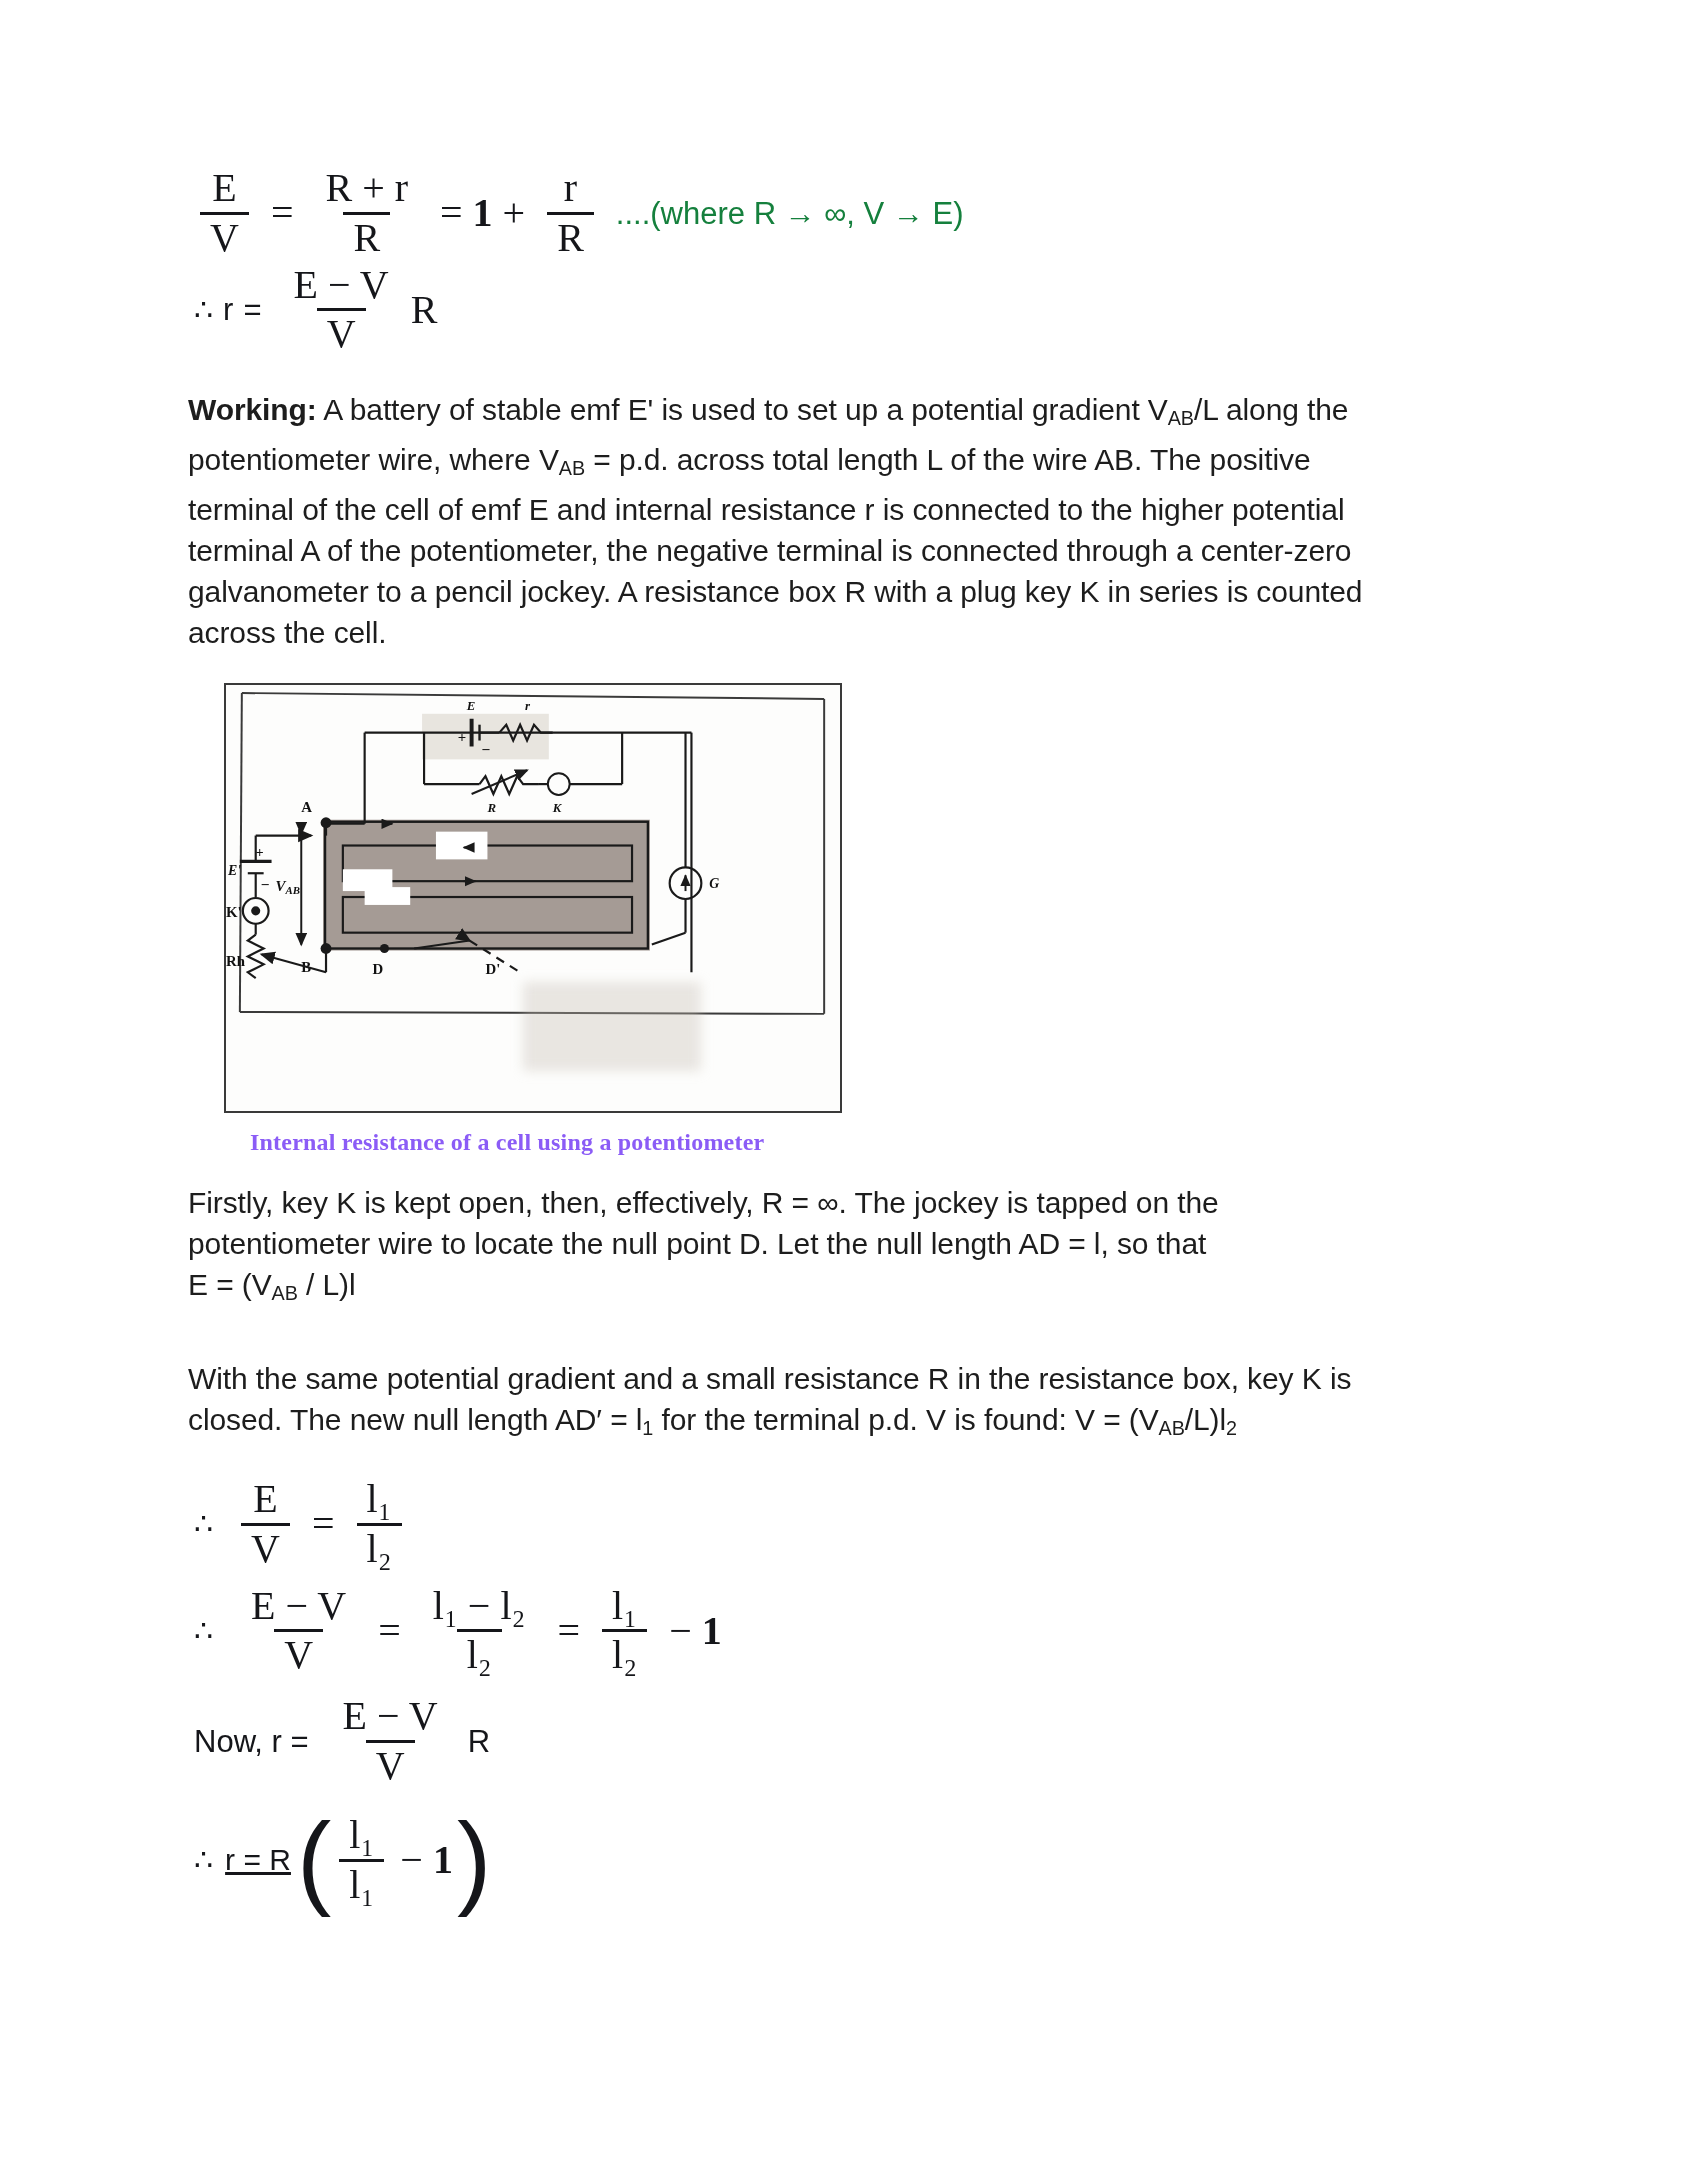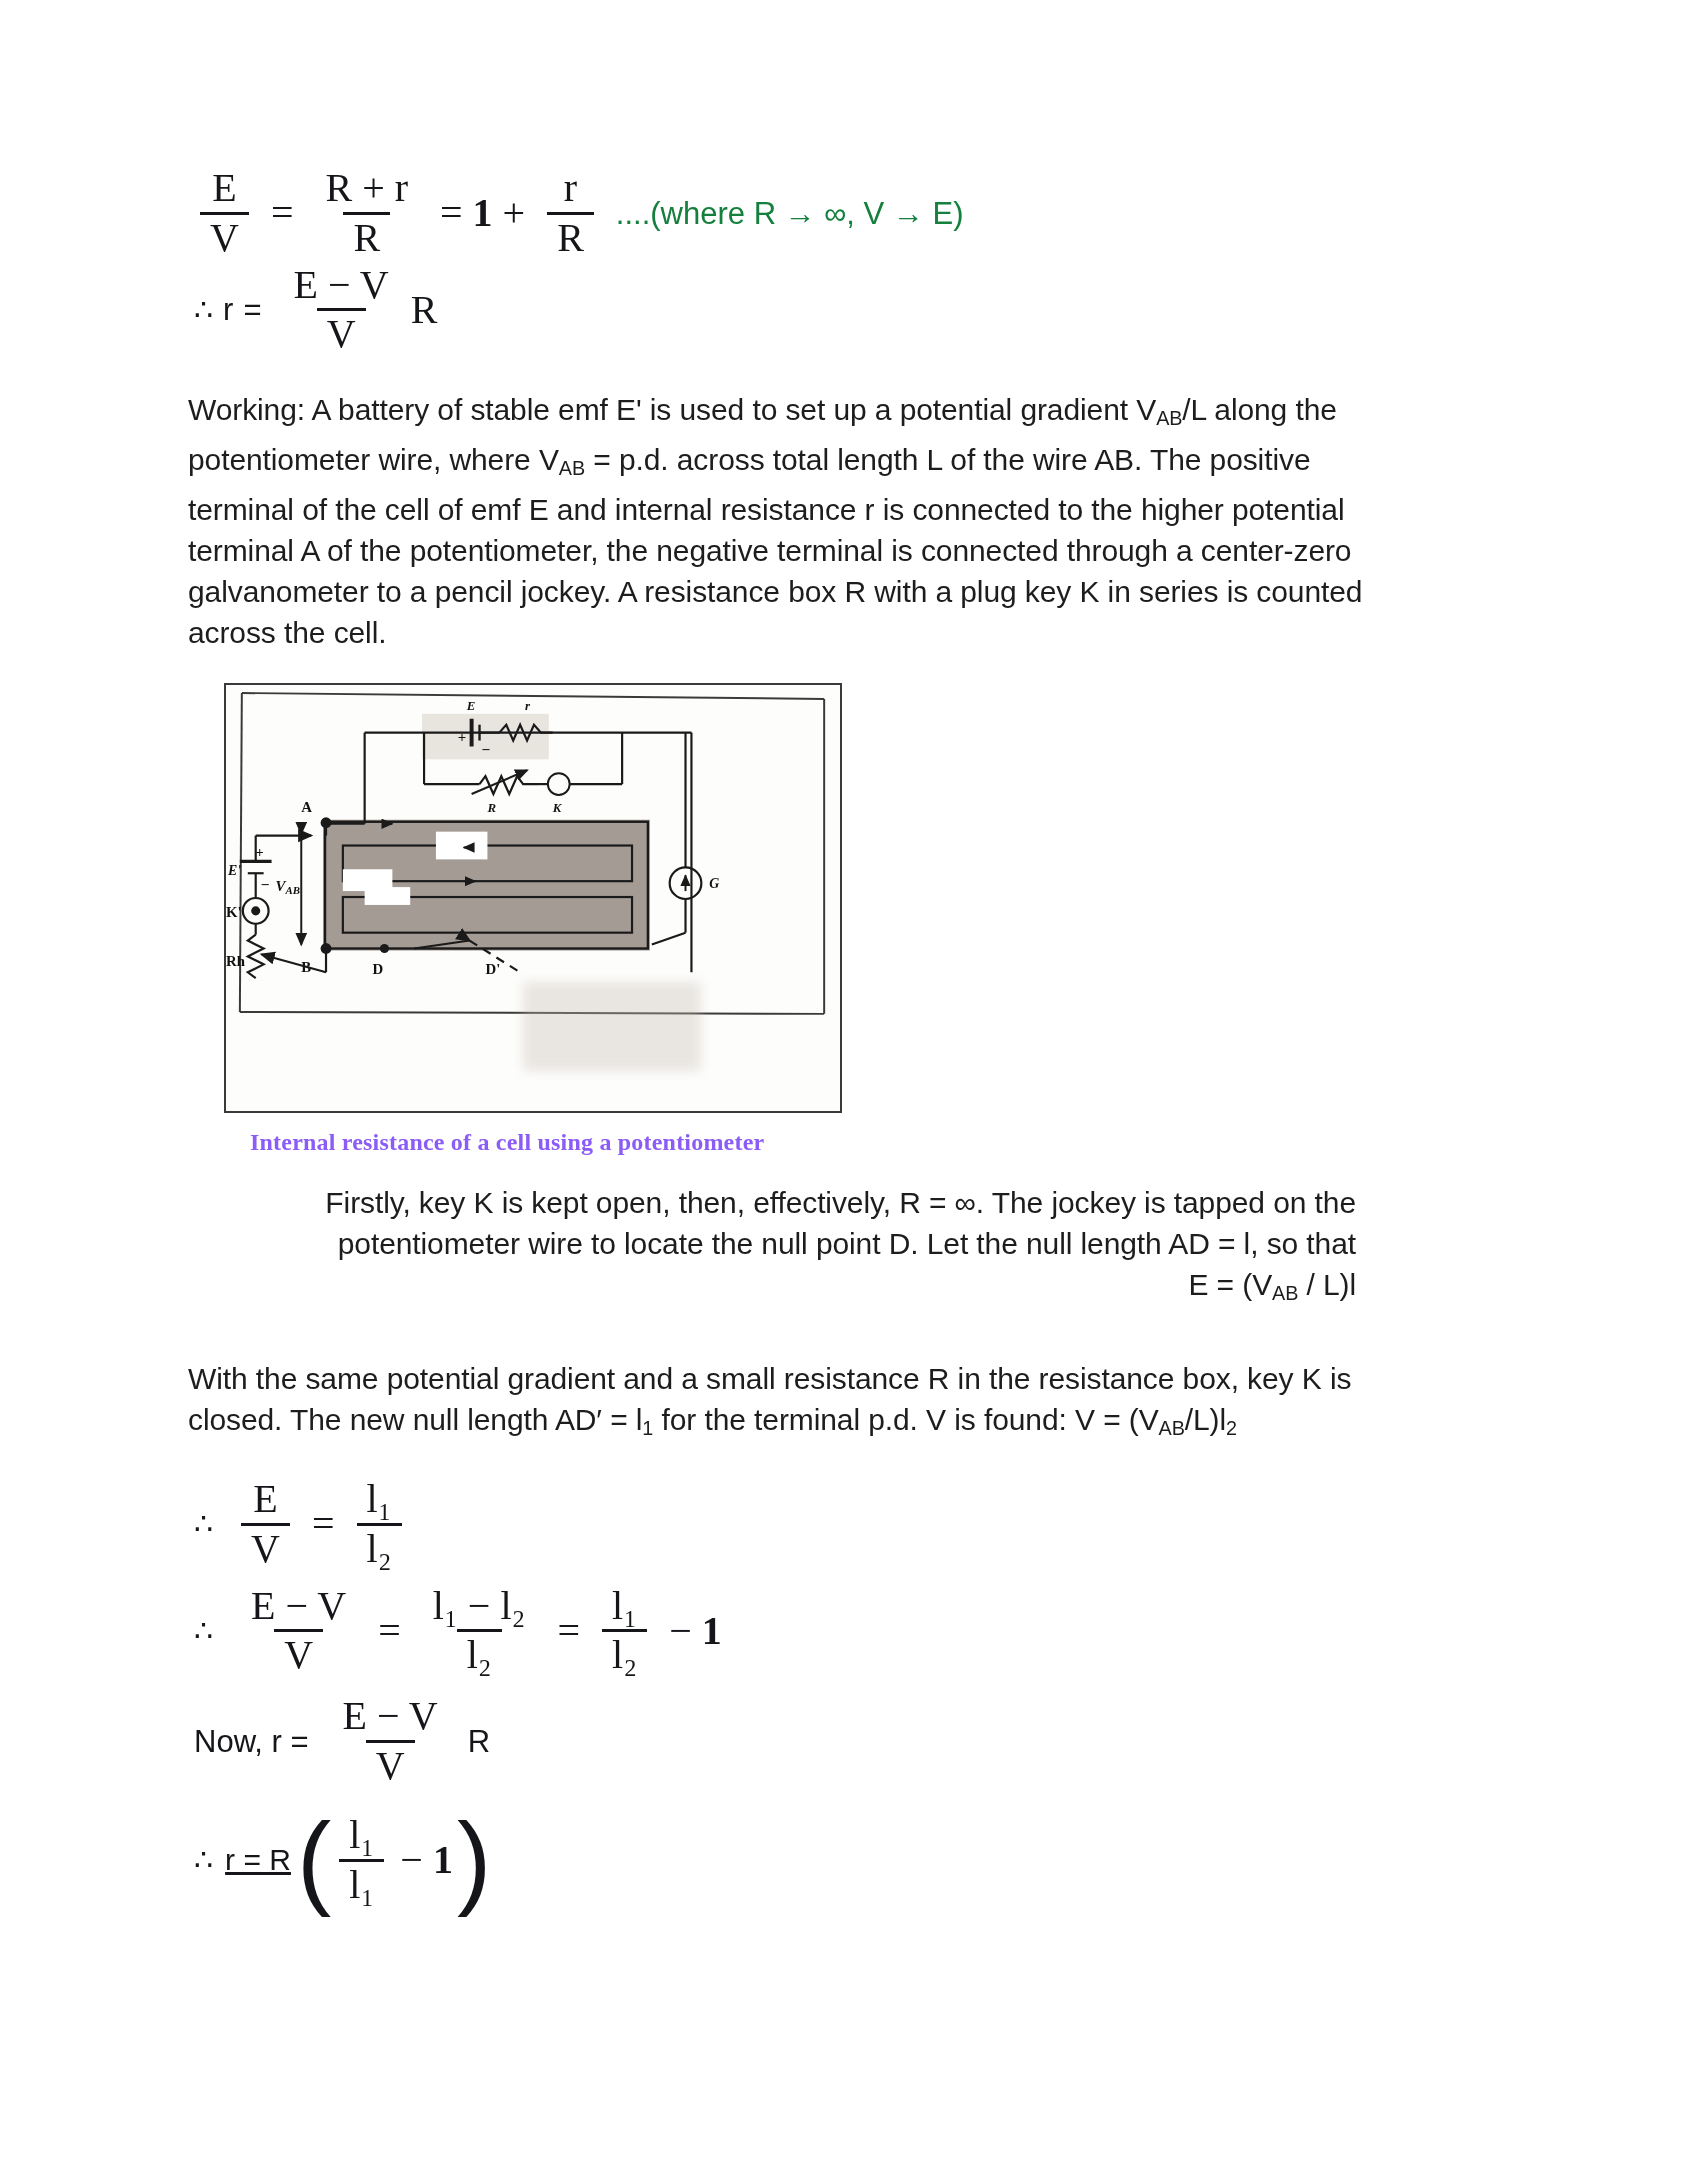--- a/index.html
+++ b/index.html
@@ -61,21 +61,21 @@
   }
 
   
   .para {
     font-family: "Liberation Sans", sans-serif;
     font-size: 30px;
     line-height: 41px;
     color: #1d1d1d;
     letter-spacing: -0.1px;
   }
-  .para b { font-weight: normal; }
+  .para b { font-weight: bold; }
   .sub { font-size: 0.66em; vertical-align: -0.25em; }
 
   
   .figure-wrap {
     position: relative;
     margin-left: 36px;
   }
   .figure-box {
     position: relative;
     width: 614px;
@@ -247,21 +247,21 @@
           <path d="M190,266 L246,258" stroke="#1a1a1a" stroke-width="2" fill="none"></path>
 
           <path d="M14,330 L604,332" stroke="#3a3a3a" stroke-width="2" fill="none"></path>
           <path d="M604,14 L604,332" stroke="#3a3a3a" stroke-width="2" fill="none"></path>
         </svg>
         <div class="smudge" style="left:297px; top:297px; width:178px; height:89px;"></div>
       </div>
       <div class="fig-caption">Internal resistance of a cell using a potentiometer</div>
     </div>
 
-    <div class="para" style="margin-top:26px; width:1168px;text-align:right;">
+    <div class="para" style="margin-top:26px; width:1168px;">
       <span>Firstly, key K is kept open, then, effectively, R = ∞. The jockey is tapped on the potentiometer wire to locate the null point D. Let the null length AD = l, so that</span><br>
       <span>E = (V</span><span class="sub">AB</span><span> / L)l</span>
     </div>
 
     <div class="para" style="margin-top:44px; width:1233px;">
       <span>With the same potential gradient and a small resistance R in the resistance box, key K is closed. The new null length AD′ = l</span><span class="sub">1</span><span> for the terminal p.d. V is found: V = (V</span><span class="sub">AB</span><span>/L)l</span><span class="sub">2</span>
     </div>
 
     <div class="mathline" style="font-size:40px; margin-top:30px; padding-left:6px;">
       <span class="sans-math" style="font-size:30px; margin-right:16px;">∴</span>

